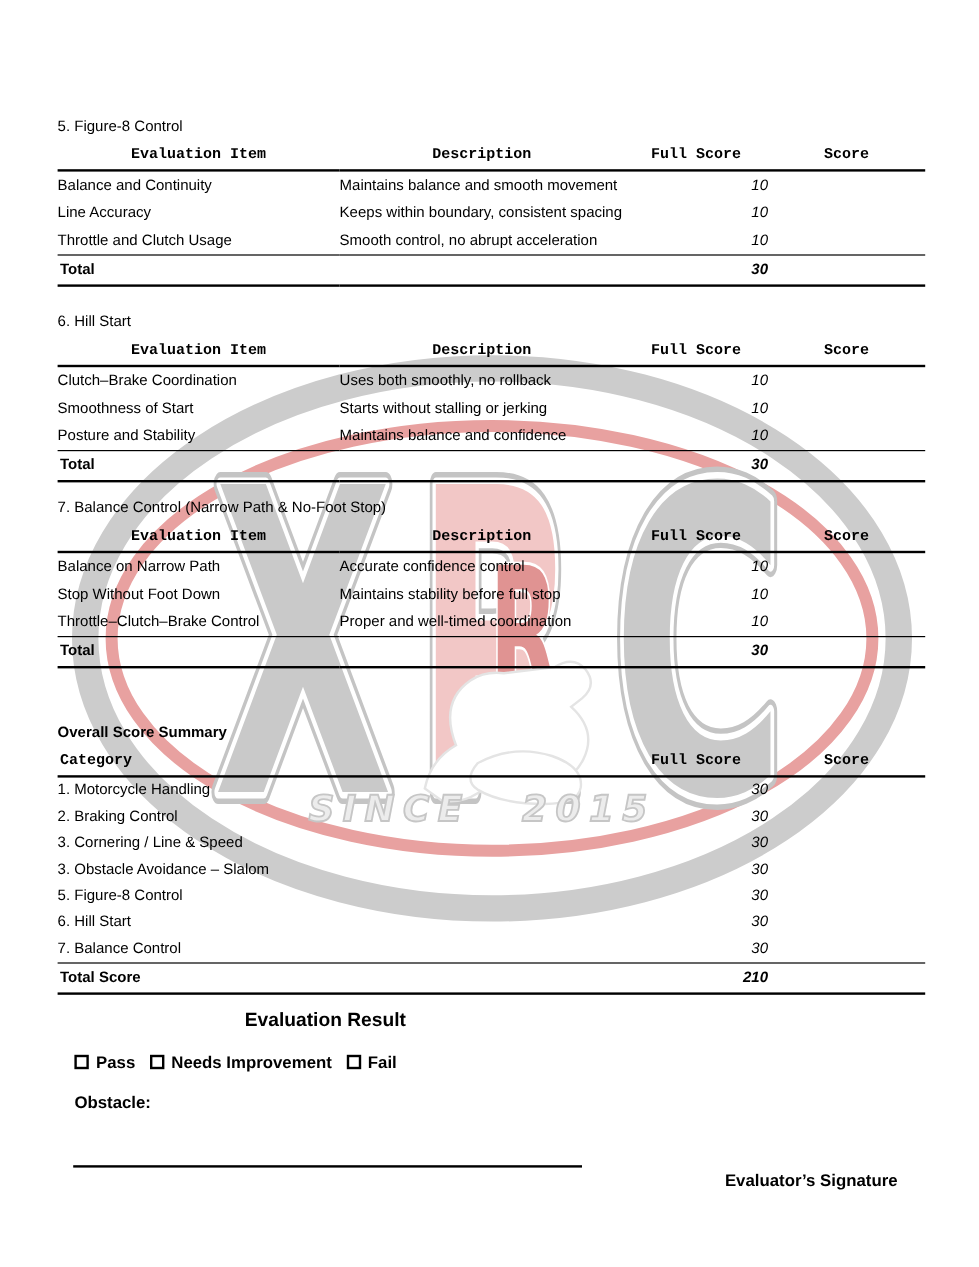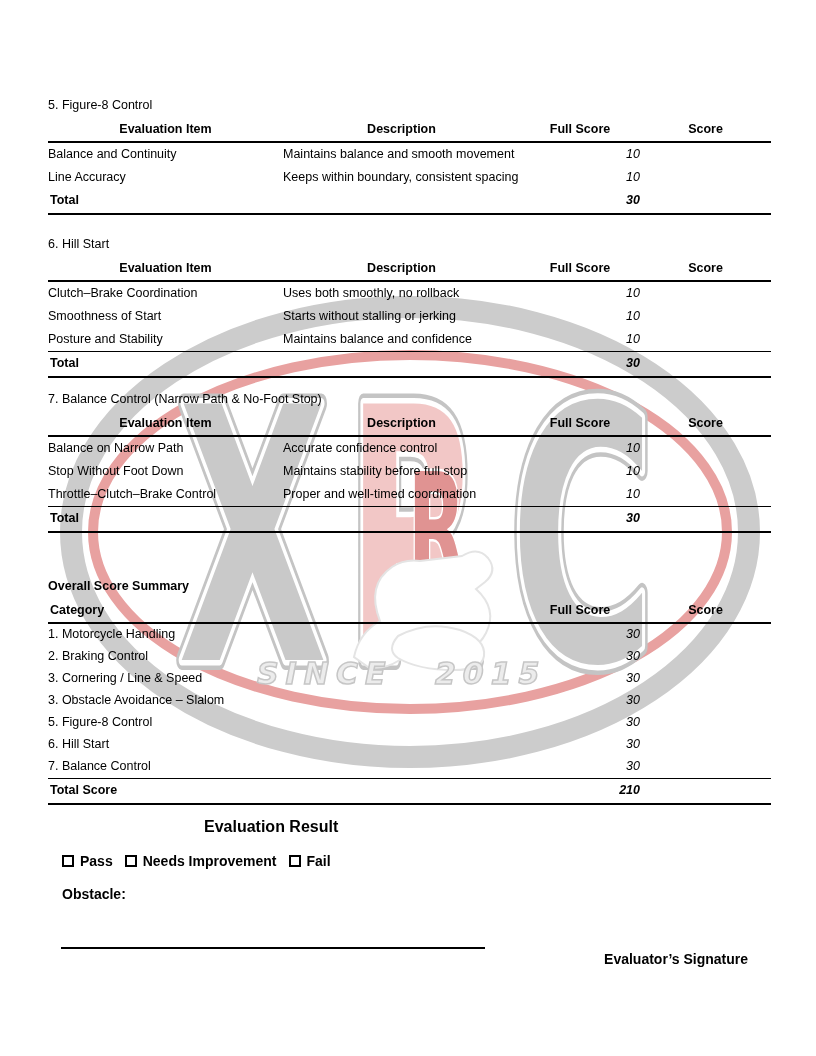--- a/index.html
+++ b/index.html
@@ -11,21 +11,21 @@
   }
   .watermark { position:absolute; left:0; top:0; width:816px; height:1056px; z-index:0; }
   .content  { position:absolute; left:0; top:0; width:816px; height:1056px; z-index:1; padding:98px 58px 0 48px; }
 
   .sec-title { line-height:15px; margin:0 0 6px 0; font-weight:normal; }
   .sec-title.bold { font-weight:bold; }
 
   table.eval { border-collapse:collapse; table-layout:fixed; width:723px; }
   table.eval th {
     font-weight:bold; text-align:center; padding:3px 0 4px 0;
-    border-bottom:2px solid #000; line-height:15px; font-size:12.5px;
+    border-bottom:2px solid #000; line-height:15px; font-size:12.5px;font-family:Liberation Mono, monospace;
   }
   table.eval th.left { text-align:left; padding-left:2px; }
   table.eval td { line-height:15px; vertical-align:middle; font-size:12.5px; }
   tr.body-row td { padding:4px 0; }
   tr.body-row.tight td { padding:3px 0 4px 0; }
   td.item { padding-left:2px; padding-right:6px; }
   td.desc { padding-right:8px; }
   td.num  { text-align:right;font-style:italic; }
   tr.body-row.last td { border-bottom:1px solid #000; }
   tr.total-row td { font-weight:bold; border-bottom:2px solid #000; padding:4px 0 5px 0; }
@@ -121,20 +121,26 @@
         <td class="desc">Maintains balance and smooth movement</td>
         <td class="num">10</td>
         <td class="num"></td>
       </tr>
       <tr class="body-row">
         <td class="item">Line Accuracy</td>
         <td class="desc">Keeps within boundary, consistent spacing</td>
         <td class="num">10</td>
         <td class="num"></td>
       </tr>
+      <tr class="body-row last">
+        <td class="item">Throttle and Clutch Usage</td>
+        <td class="desc">Smooth control, no abrupt acceleration</td>
+        <td class="num">10</td>
+        <td class="num"></td>
+      </tr>
       <tr class="total-row">
         <td class="label">Total</td>
         <td></td>
         <td class="num">30</td>
         <td class="num"></td>
       </tr>
     </tbody>
   </table>
 
   <div class="sec-title">6. Hill Start</div>

